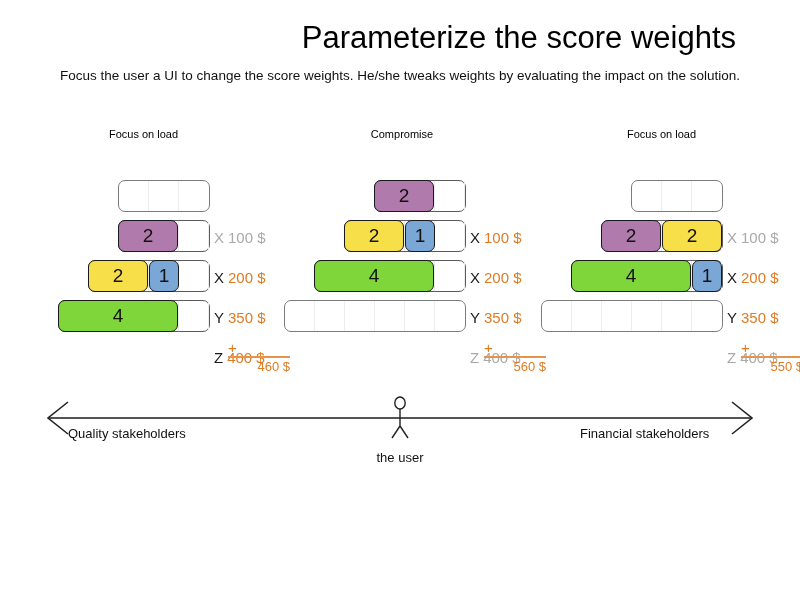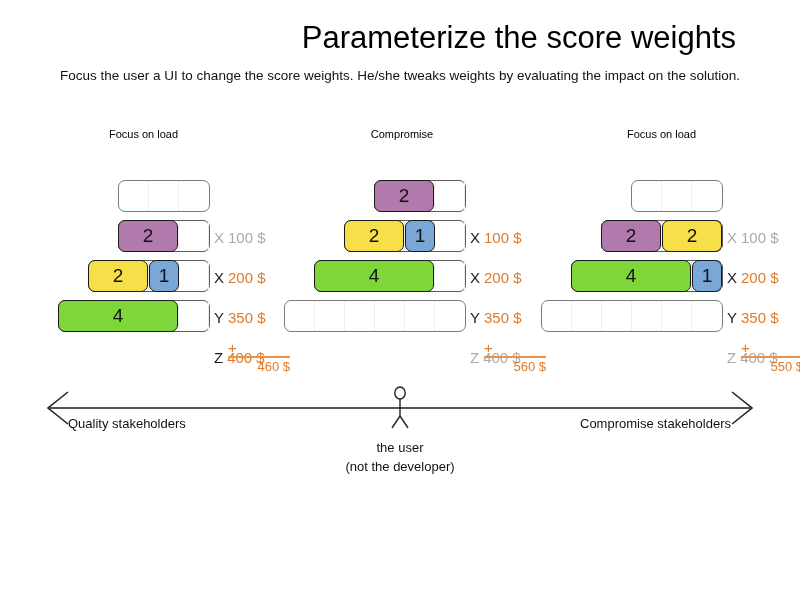--- a/index.html
+++ b/index.html
@@ -171,21 +171,21 @@
     text-align: right;
     font-size: 13px;
     color: #e07b24;
     white-space: nowrap;
   }
 
   
   #axis {
     position: absolute;
     left: 0;
-    top: 386px;
+    top: 396px;
     width: 720px;
     height: 120px;
   }
   .axis-label {
     position: absolute;
     top: 30px;
     font-size: 13px;
     color: #111111;
     white-space: nowrap;
   }
@@ -414,19 +414,18 @@
   </svg>
 
   <svg width="40" height="48" viewBox="0 0 40 48" style="position:absolute;left:380px;top:-2px;">
     <ellipse cx="20" cy="9" rx="5.2" ry="6" fill="#ffffff" stroke="#222222" stroke-width="1.4"></ellipse>
     <line x1="20" y1="15" x2="20" y2="32" stroke="#222222" stroke-width="1.4"></line>
     <line x1="20" y1="32" x2="12" y2="44" stroke="#222222" stroke-width="1.4"></line>
     <line x1="20" y1="32" x2="28" y2="44" stroke="#222222" stroke-width="1.4"></line>
   </svg>
 
   <div class="axis-label" id="axis-label-left">Quality stakeholders</div>
-  <div class="axis-label" id="axis-label-right">Compromise stakeholders</div>
+  <div class="axis-label" id="axis-label-right">Financial stakeholders</div>
 
   <div id="user-caption">
     <div>the user</div>
-    <div>(not the developer)</div>
   </div>
 </div>
 
 </body></html>

